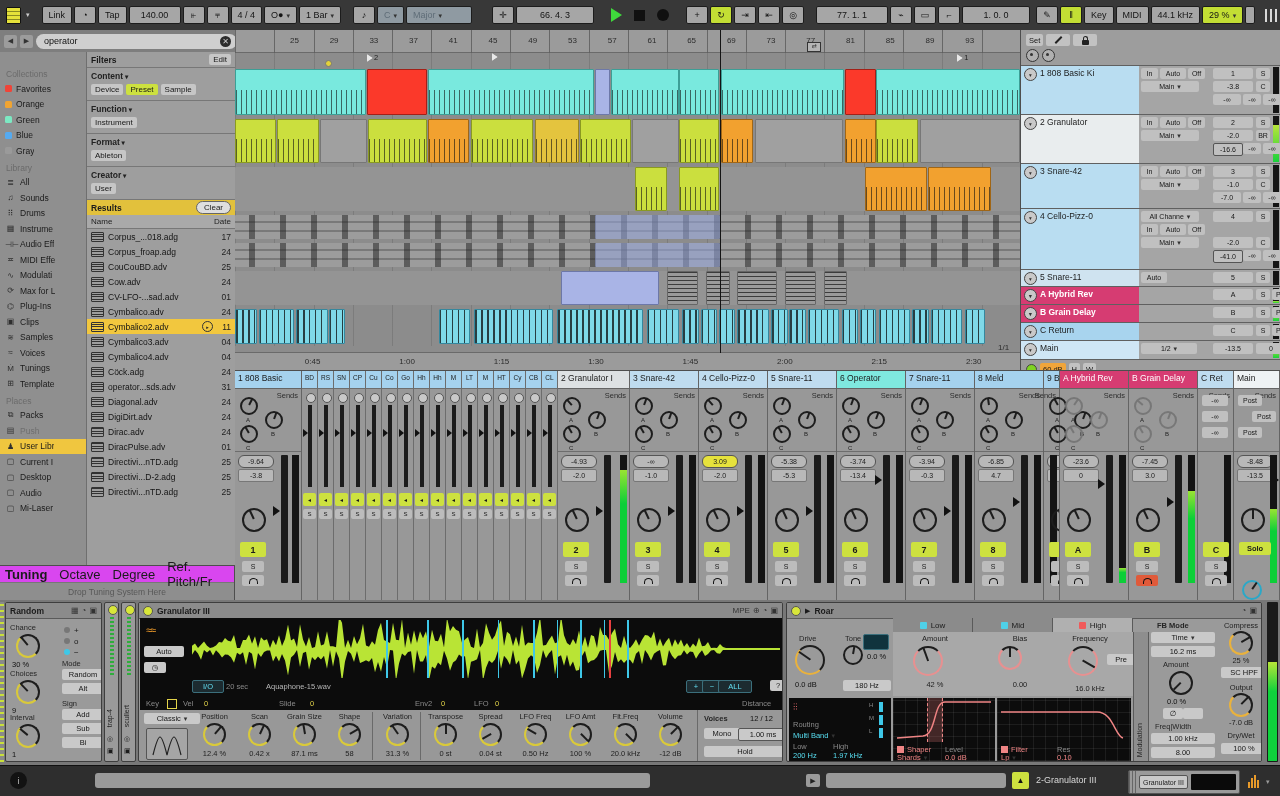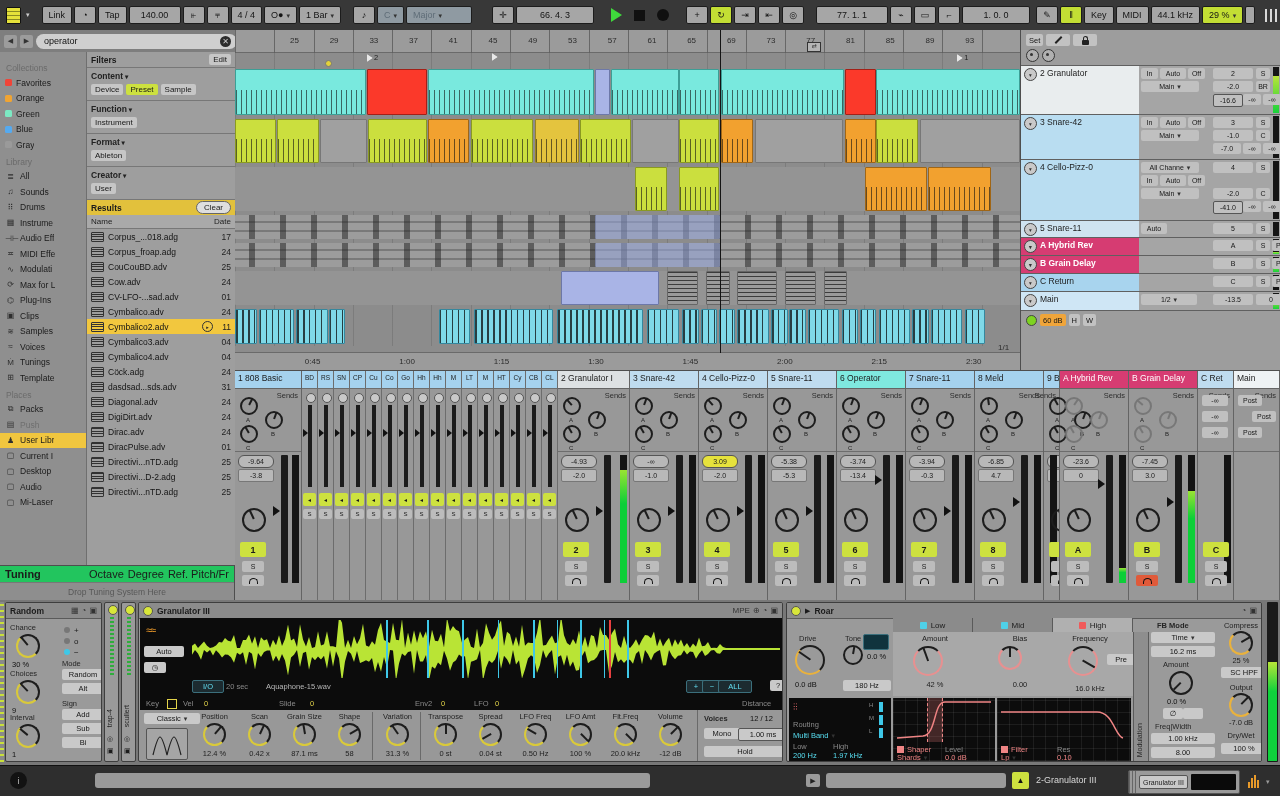--- a/index.html
+++ b/index.html
@@ -38,21 +38,21 @@
   .arc-orange{border-left-color:#eab23c;border-bottom-color:#eab23c}
   .arc-pink{border-color:#e89090;border-top-color:#1d1d1d}
   .ghost{border-color:#777}.ghost .needle{background:#777}
   .klabel{font-size:7.5px;color:#222;text-align:center}
   
   #browser{position:absolute;left:0;top:30px;width:235px;height:535px;background:#929292;border-right:1px solid #4e4e4e}
   #b-search{position:absolute;left:0;top:0;width:235px;height:22px;background:#7e7e7e;display:flex;align-items:center;padding:0 4px;box-sizing:border-box;gap:3px}
   .nav-a{width:13px;height:13px;background:#9c9c9c;border-radius:2px;color:#333;font-size:7px;display:flex;align-items:center;justify-content:center}
   #b-input{flex:1;height:15px;background:#cfcfcf;border-radius:8px;display:flex;align-items:center;padding:0 8px;font-size:9px;color:#111}
   #b-x{width:11px;height:11px;border-radius:50%;background:#2c2c2c;color:#ccc;font-size:8px;display:flex;align-items:center;justify-content:center;margin-left:-20px}
-  #b-side{position:absolute;left:0;top:22px;width:86px;bottom:0;background:#8f8f8f;overflow:hidden;padding-top:7px}
+  #b-side{position:absolute;left:0;top:22px;width:86px;bottom:0;background:#8f8f8f;overflow:hidden;padding-top:13px}
   .bs-title{color:#6b6b6b;font-size:8.5px;padding:4px 6px 2px}
   .bs-item{display:flex;align-items:center;gap:4px;height:15.5px;padding:0 5px;font-size:8.5px;color:#1a1a1a;white-space:nowrap;overflow:hidden}
   .bs-item.sel{background:#f0c63f}
   .bs-item.dis{color:#6f6f6f}
   .swatch{width:7px;height:7px;border-radius:1.5px;flex:none}
   .bico{width:11px;flex:none;font-size:8px;text-align:center;color:#2e2e2e}
   #b-main{position:absolute;left:86px;top:22px;right:0;bottom:0;background:#9e9e9e;border-left:1px solid #6f6f6f;overflow:hidden}
   .f-head{height:15px;display:flex;align-items:center;justify-content:space-between;padding:0 4px;border-bottom:1px solid #777}
   .f-group{padding:3px 4px 5px;border-bottom:1px solid #777}
   .f-glabel{font-size:8.5px;font-weight:bold;color:#222;margin-bottom:3px}
@@ -65,21 +65,21 @@
   #r-cols{height:13px;background:#a9a9a9;border-bottom:1px solid #777;display:flex;align-items:center;padding:0 4px;font-size:8px;color:#222;justify-content:space-between}
   .r-item{height:15px;display:flex;align-items:center;gap:4px;padding:0 4px;font-size:8.5px;color:#141414}
   .r-item.sel{background:#f2c73e}
   .rack-ico{width:11px;height:8px;border:1px solid #333;border-radius:1px;flex:none;
             background:repeating-linear-gradient(0deg,transparent 0 1.5px,#333 1.5px 2.5px)}
   .r-name{flex:1;white-space:nowrap;overflow:hidden}
   .r-date{width:14px;text-align:right;color:#222}
   .r-play{width:9px;height:9px;border:1px solid #333;border-radius:50%;font-size:5px;display:flex;align-items:center;justify-content:center;color:#222}
   
   #tuning{position:absolute;left:0;top:565px;width:235px;height:35px;background:#8e8e8e;border-top:1px solid #4e4e4e;border-right:1px solid #4e4e4e;box-sizing:border-box}
-  #tun-row1{height:16px;background:#22c55e;display:flex;align-items:center;gap:4px;padding:0 5px;border-bottom:1px solid #777;font-size:11px}
+  #tun-row1{height:16px;background:#d946ef;display:flex;align-items:center;gap:12px;padding:0 5px;border-bottom:1px solid #777;font-size:13px}
   #tun-row2{height:17px;display:flex;align-items:center;justify-content:center;color:#585858;font-size:8.5px}
   
   #arr{position:absolute;left:235px;top:30px;width:785px;height:340px;background:#8c8c8c;overflow:hidden}
   #arr-ruler{position:absolute;left:0;top:0;width:100%;height:22px;background:#9b9b9b;border-bottom:1px solid #6a6a6a;
              background-image:repeating-linear-gradient(90deg,rgba(40,40,40,.45) 0 1px,transparent 1px 39.3px)}
   .barnum{position:absolute;top:6px;font-size:8px;color:#2c2c2c}
   #arr-clips{position:absolute;left:0;top:22px;width:100%;height:294px;
              background-image:repeating-linear-gradient(90deg,rgba(50,50,50,.18) 0 1px,transparent 1px 39.3px)}
   .arow{position:absolute;left:0;width:100%}
   .seg{position:absolute;top:1px;bottom:1px;border-radius:1px;box-sizing:border-box;overflow:hidden}
@@ -455,21 +455,21 @@
           <div class="r-name">Cymbalico4.adv</div>
           <div class="r-date">04</div>
         </div>
         <div class="r-item">
           <div class="rack-ico"></div>
           <div class="r-name">Cöck.adg</div>
           <div class="r-date">24</div>
         </div>
         <div class="r-item">
           <div class="rack-ico"></div>
-          <div class="r-name">dasdsad...sds.adv</div>
+          <div class="r-name">operator...sds.adv</div>
           <div class="r-date">31</div>
         </div>
         <div class="r-item">
           <div class="rack-ico"></div>
           <div class="r-name">Diagonal.adv</div>
           <div class="r-date">24</div>
         </div>
         <div class="r-item">
           <div class="rack-ico"></div>
           <div class="r-name">DigiDirt.adv</div>
@@ -648,20 +648,42 @@
     <span class="chip" style="width:18px">
         <i class="lockb"></i>
       </span>
   </div>
   <div class="tp-circles">
     <span class="circ"></span>
     <span class="circ"></span>
   </div>
   <div id="tp-rows">
       <div class="trow" style="height: 48px;">
+        <div class="tname" style="background: rgb(185, 221, 241);">
+          <div class="fold">▾</div>
+          <div>1 808 Basic Ki</div>
+        </div>
+        <div class="tctrl">
+          <div class="tmeter">
+            <div class="" style="height: 0%; position: absolute; left: 0px; right: 0px; bottom: 0px; background: linear-gradient(0deg, rgb(25, 210, 60), rgb(184, 228, 56));"></div>
+          </div>
+          <div class="tchip" style="position: absolute; left: 2px; top: 2px; width: 17px; height: 11px;">In</div>
+          <div class="tchip lime" style="position: absolute; left: 21px; top: 2px; width: 26px; height: 11px;">Auto</div>
+          <div class="tchip" style="position: absolute; left: 49px; top: 2px; width: 17px; height: 11px;">Off</div>
+          <div class="tchip lime" style="position: absolute; left: 74px; top: 2px; width: 40px; height: 11px;">1</div>
+          <div class="tchip" style="position: absolute; left: 117px; top: 2px; width: 14px; height: 11px;">S</div>
+          <div class="tchip dd" style="position: absolute; left: 2px; top: 15px; width: 58px; height: 11px;">Main</div>
+          <div class="tchip orange" style="position: absolute; left: 74px; top: 15px; width: 40px; height: 11px;">-3.8</div>
+          <div class="tchip" style="position: absolute; left: 117px; top: 15px; width: 14px; height: 11px;">C</div>
+          <div class="tchip" style="position: absolute; left: 74px; top: 28px; width: 28px; height: 11px;">-∞</div>
+          <div class="tchip" style="position: absolute; left: 104px; top: 28px; width: 18px; height: 11px;">-∞</div>
+          <div class="tchip" style="position: absolute; left: 124px; top: 28px; width: 18px; height: 11px;">-∞</div>
+        </div>
+      </div>
+      <div class="trow" style="height: 48px;">
         <div class="tname" style="background: rgb(233, 237, 238);">
           <div class="fold">▾</div>
           <div>2 Granulator</div>
         </div>
         <div class="tctrl">
           <div class="tmeter">
             <div class="" style="height: 80%; position: absolute; left: 0px; right: 0px; bottom: 0px; background: linear-gradient(0deg, rgb(25, 210, 60), rgb(184, 228, 56));"></div>
           </div>
           <div class="tchip" style="position: absolute; left: 2px; top: 2px; width: 17px; height: 11px;">In</div>
           <div class="tchip lime" style="position: absolute; left: 21px; top: 2px; width: 26px; height: 11px;">Auto</div>
@@ -1365,20 +1387,35 @@
         </div>
       </div>
     </div>
     <div class="ch" style="width: 46px;">
       <div class="ch-h hdr-white">Main</div>
       <div class="sends">
         <div class="sends-lab">Sends</div>
         <div class="tchip lime" style="position: absolute; left: 4px; top: 6px; width: 24px; height: 11px;">Post</div>
         <div class="tchip lime" style="position: absolute; left: 18px; top: 22px; width: 24px; height: 11px;">Post</div>
         <div class="tchip lime" style="position: absolute; left: 4px; top: 38px; width: 24px; height: 11px;">Post</div>
+      </div>
+      <div class="chb">
+        <div class="peak">-8.48</div>
+        <div class="volv">-13.5</div>
+        <div class="farrow" style="top: 23px;"></div>
+        <div class="mmeter">
+          <div style="position: absolute; left: 0px; right: 0px; bottom: 0px; height: 58%; background: linear-gradient(0deg, rgb(12, 207, 56) 70%, rgb(154, 227, 50));"></div>
+        </div>
+        <div class="knob" style="position: absolute; left: 7px; top: 56px; width: 24px; height: 24px;">
+          <div class="needle" style="transform: rotate(0deg);"></div>
+        </div>
+        <div class="numc" style="position: absolute; left: 5px; top: 90px; width: 32px; height: 13px; font-size: 7.5px;">Solo</div>
+        <div class="knob" style="position: absolute; left: 8px; top: 128px; width: 20px; height: 20px; border-color: rgb(42, 168, 200);">
+          <div class="needle" style="transform: rotate(35deg);"></div>
+        </div>
       </div>
     </div>
   </div>
 
 <div id="devices">
   <div class="dragdots" style="left:0"></div>
   <div id="dev-random" class="dev" style="left:5px;width:97px">
       <div class="dev-h">
         <div style="font-weight: bold;">Random</div>
         <div class="dev-hic">

